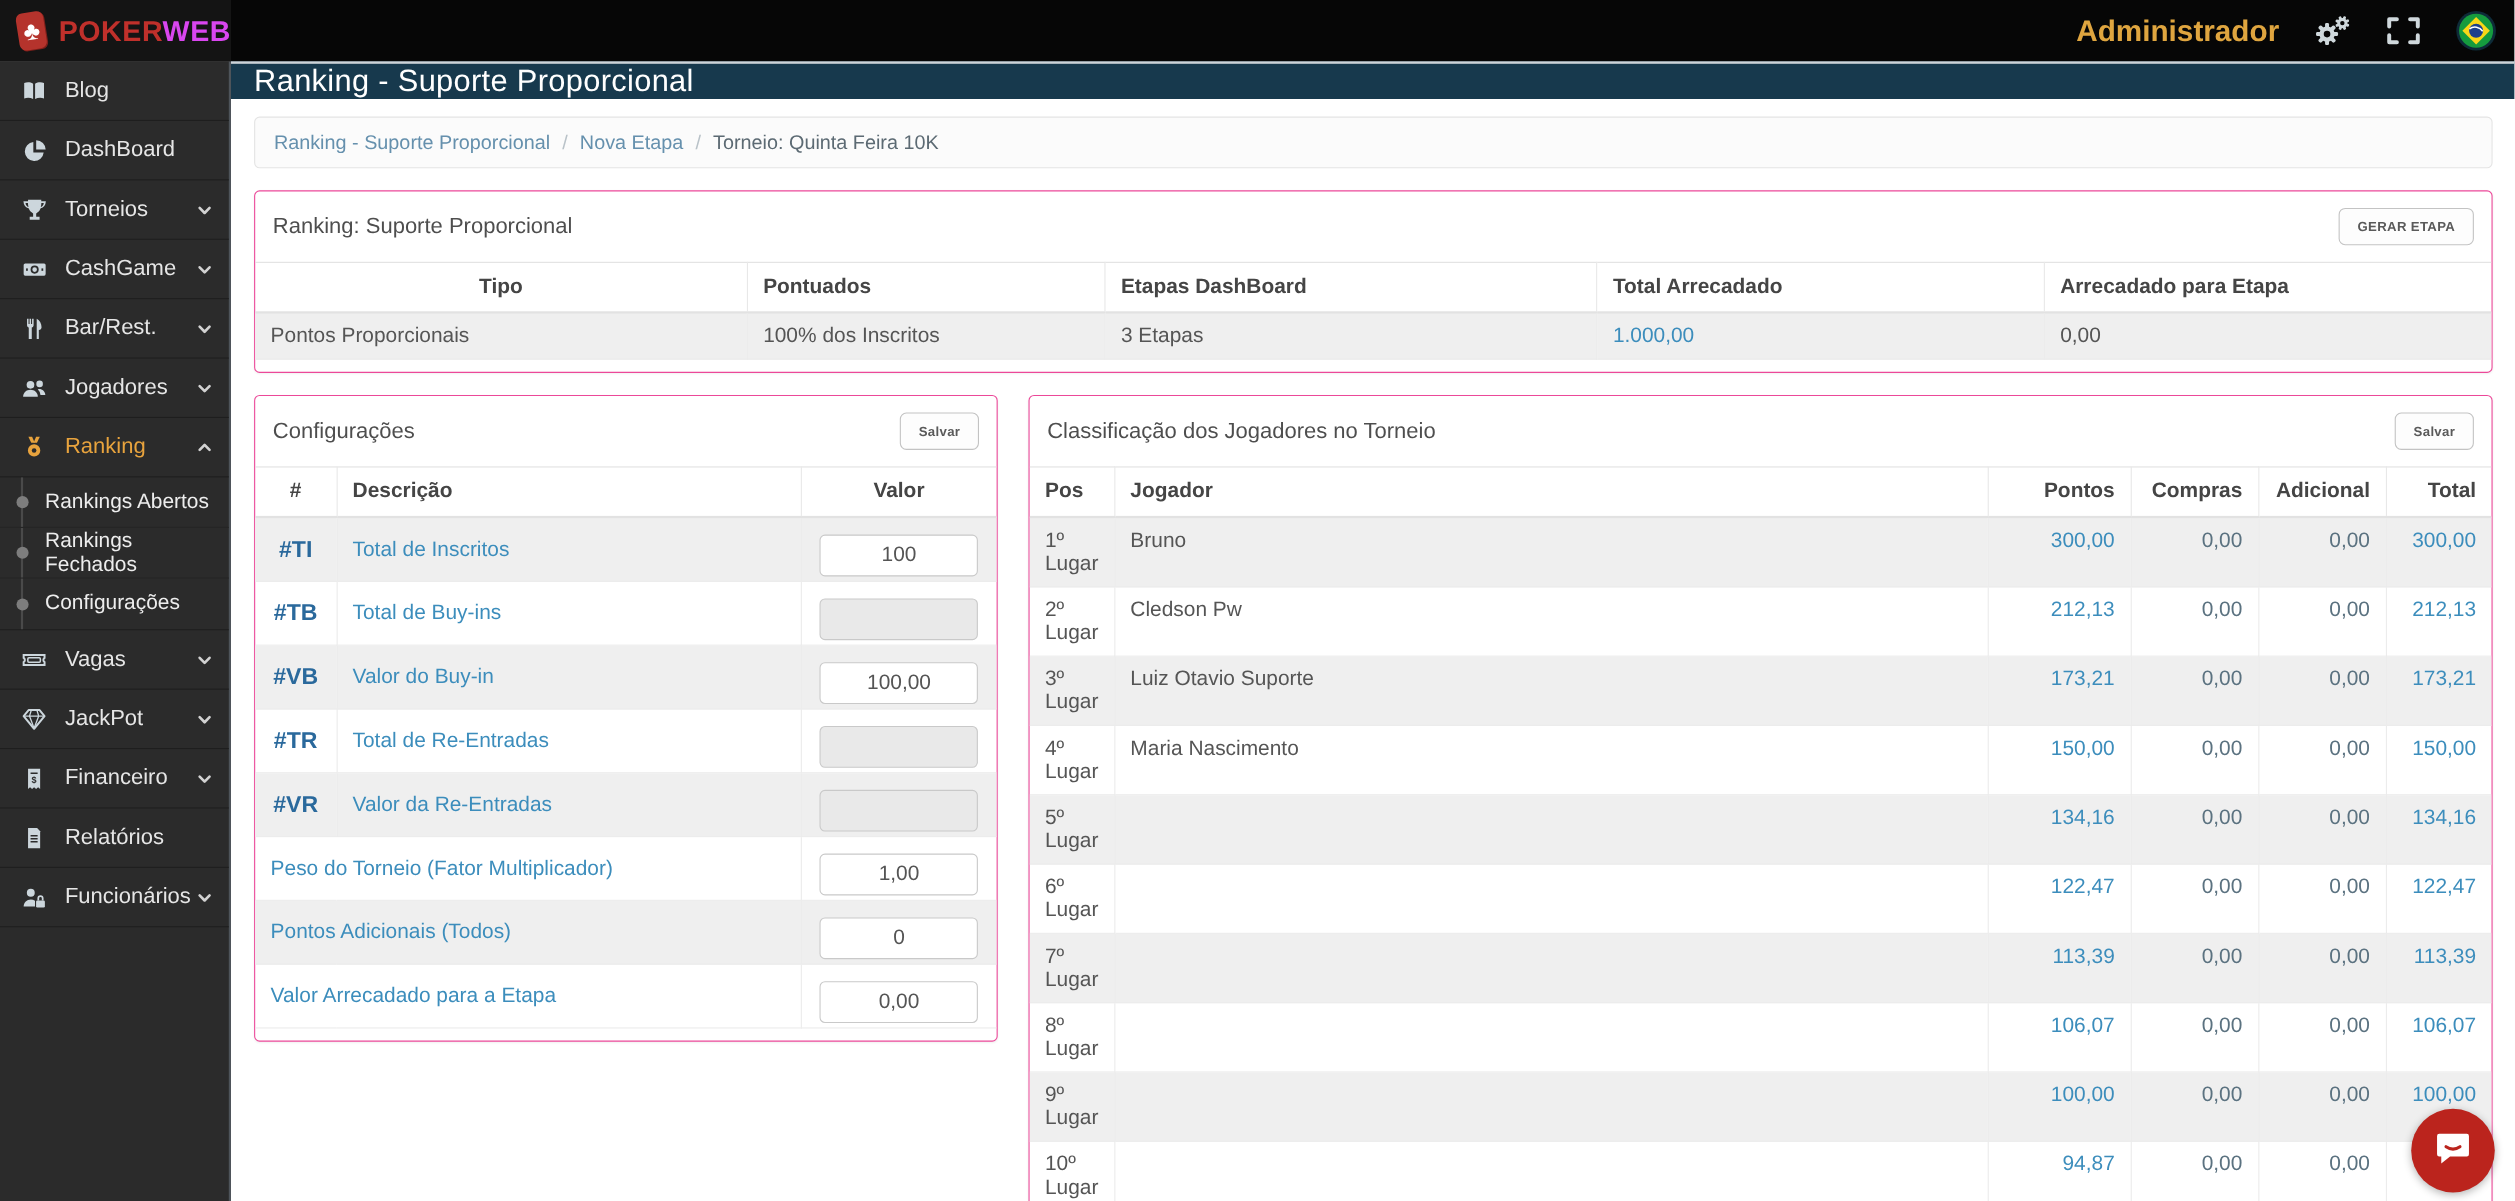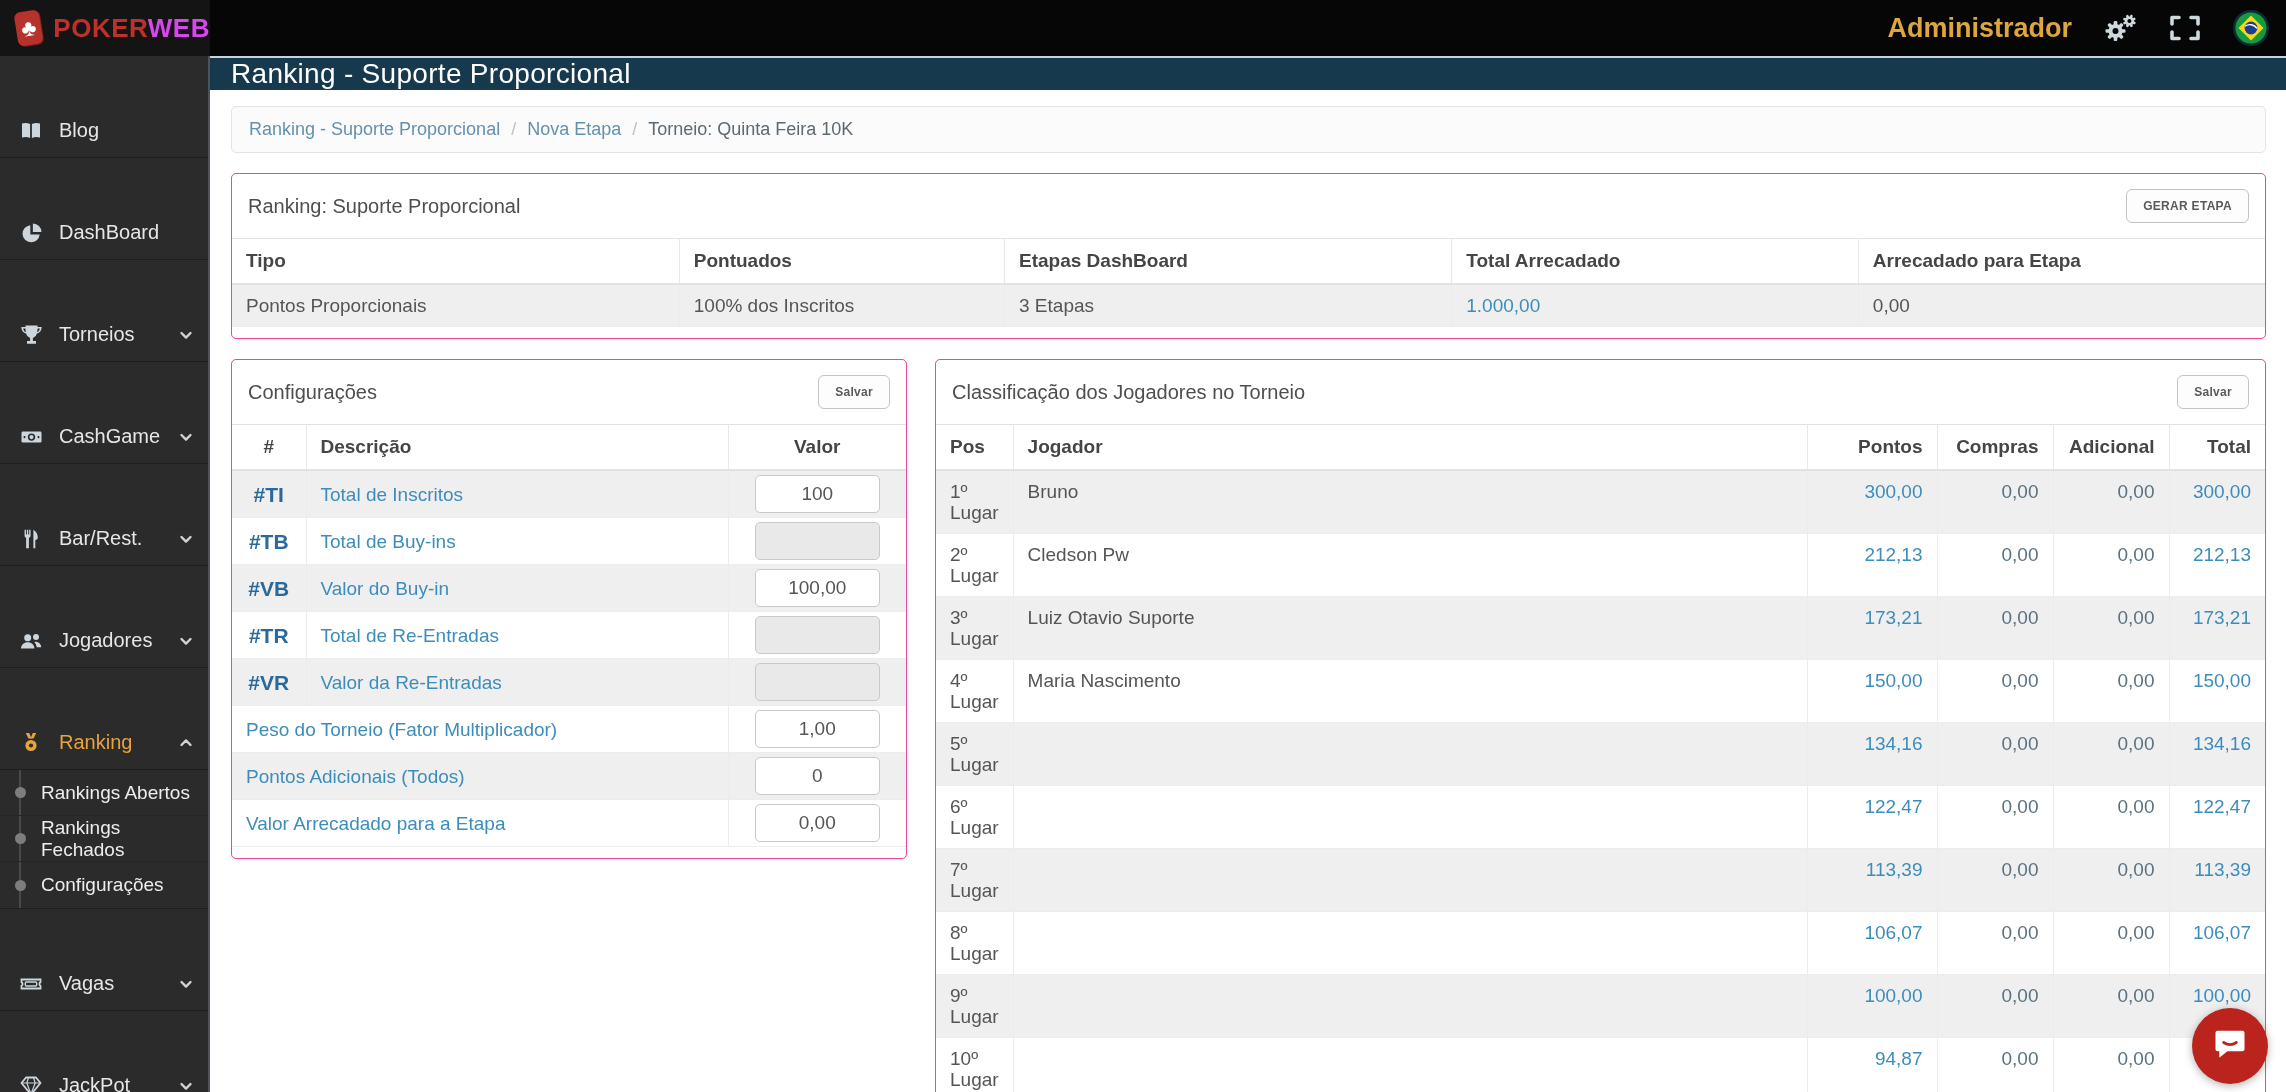--- a/index.html
+++ b/index.html
@@ -18,21 +18,21 @@
   .logo-web { color:#d946ef; }
   .topbar-right { margin-left:auto; display:flex; align-items:center; gap:30px; padding-right:16px; }
   .admin-label { color:#dfa53f; font-weight:bold; font-size:27px; }
   .top-icon { display:flex; align-items:center; cursor:pointer; }
   
   .layout { display:flex; height:1036px; }
   .sidebar { width:210px; background:#2b2b2b; flex:none; border-right:2px solid #4e545a; }
   .main { flex:1; display:flex; flex-direction:column; background:#fff; }
   
   .sidebar-item { height:54px; display:flex; align-items:center; padding:0 14px 0 15px;
-    border-bottom:1px solid #1e1e1e; font-size:20px; color:#e6e6e6; cursor:pointer;margin-top:48px; }
+    border-bottom:1px solid #1e1e1e; font-size:20px; color:#e6e6e6; cursor:pointer; }
   .sidebar-item .s-icon { width:32px; display:flex; justify-content:center; margin-right:12px; color:#ccd6dc; }
   .sidebar-item .s-icon svg { display:block; }
   .sidebar-item .chevron { margin-left:auto; color:#d2d2d2; display:flex; }
   .sidebar-item.active, .sidebar-item.active .s-icon { color:#e8a33d; }
   .submenu { position:relative; border-bottom:1px solid #1e1e1e; }
   .submenu::before { content:''; position:absolute; left:19px; top:0; bottom:0; width:2px; background:#4a4a4a; }
   .submenu-item { height:46px; display:flex; align-items:center; padding-left:41px; font-size:19px;
     color:#ededed; position:relative; cursor:pointer; border-bottom:1px solid #252525; }
   .submenu-item:last-child { border-bottom:none; }
   .submenu-item::before { content:''; position:absolute; left:14.5px; width:11px; height:11px; border-radius:50%; background:#7d7d7d; }
@@ -55,35 +55,35 @@
   .table-wrap { padding-bottom:11px; }
   table { width:100%; border-collapse:collapse; font-size:19px; color:#555; }
   th { font-weight:bold; text-align:left; padding:11px 14px; color:#454545;
     border:1px solid #e8e8e8; border-top:1px solid #e2e2e2; border-bottom:2px solid #e2e2e2; }
   td { padding:10px 14px; border:1px solid #ececec; vertical-align:top; line-height:21px; }
   th:first-child, td:first-child { border-left:none; }
   th:last-child, td:last-child { border-right:none; }
   tr.stripe td { background:#efefef; }
   .link-blue { color:#3c8dbc; cursor:pointer; }
   
-  .summary-table th:nth-child(1){width:22%;} .summary-table th:nth-child(2){width:16%;}
+  .summary-table th:nth-child(1){width:22%;text-align:center;} .summary-table th:nth-child(2){width:16%;}
   .summary-table th:nth-child(3){width:22%;} .summary-table th:nth-child(4){width:20%;}
   .summary-table th:nth-child(5){width:20%;}
   
   .columns { display:flex; gap:28px; align-items:flex-start; }
   .config-card { width:676px; flex:none; }
   .class-card { flex:1; }
   
   .config-table th:nth-child(1){ width:74px; text-align:center; }
   .config-table th:nth-child(3){ width:178px; text-align:center; }
   .cfg-code { text-align:center; font-weight:bold; font-size:21px; color:#2a699c; }
   .cfg-desc, .cfg-label { color:#3c8dbc; }
   .cfg-value { text-align:center; padding:4px 14px; }
-  .cfg-input { width:125px; height:38px; border:1px solid #c9c9c9; border-radius:5px; text-align:center;
-    font-size:19px; color:#555; font-family:inherit; background:#fff; }
+  .cfg-input { width:144px; height:38px; border:1px solid #c9c9c9; border-radius:5px; text-align:center;
+    font-size:19px; color:#555; font-family:inherit; background:#fff;margin-top:11px; }
   .cfg-input:disabled { background:#e9e9e9; }
   .config-table td { vertical-align:middle; }
   
   .class-table th:nth-child(1){ width:70px; }
   .class-table th:nth-child(3){ width:130px; } .class-table th:nth-child(4){ width:116px; }
   .class-table th:nth-child(5){ width:116px; } .class-table th:nth-child(6){ width:96px; }
   .class-table th:nth-child(n+3), .class-table td:nth-child(n+3) { text-align:right; }
   .num-gray { color:#5b7280; }
   
   .chat-launcher { position:absolute; right:18px; bottom:8px; width:76px; height:76px; border-radius:50%;

